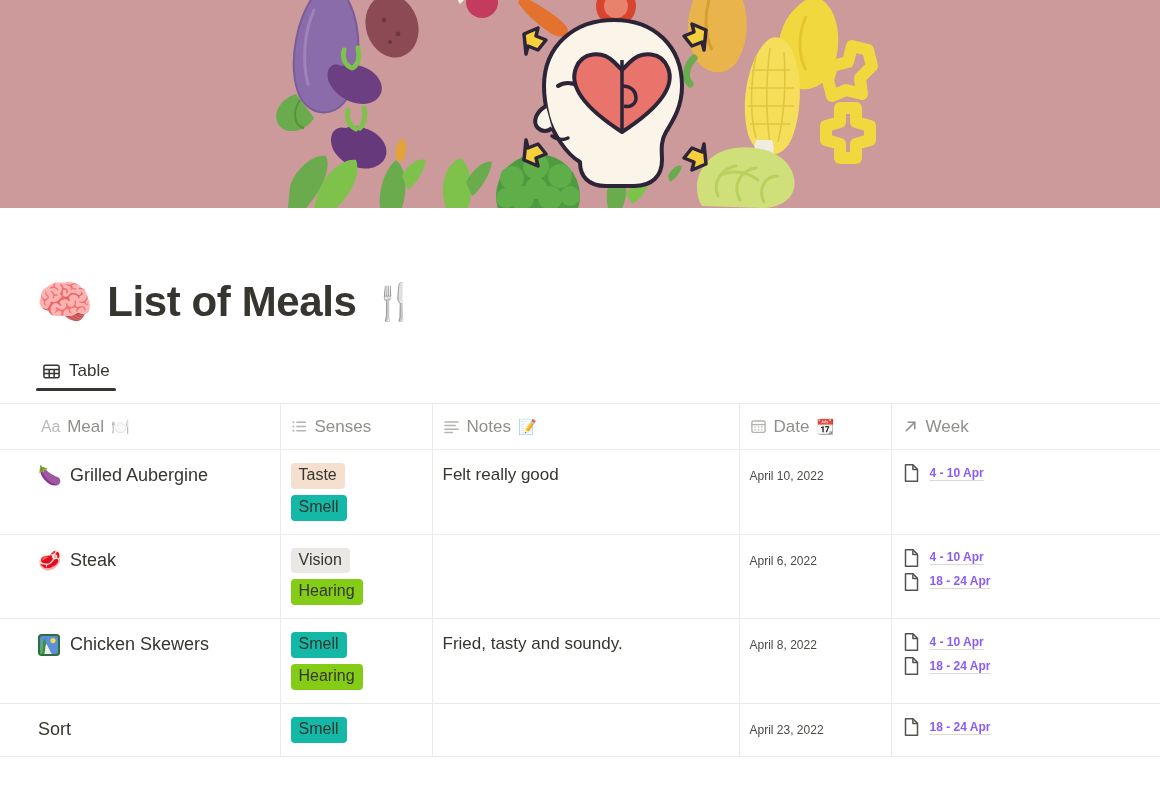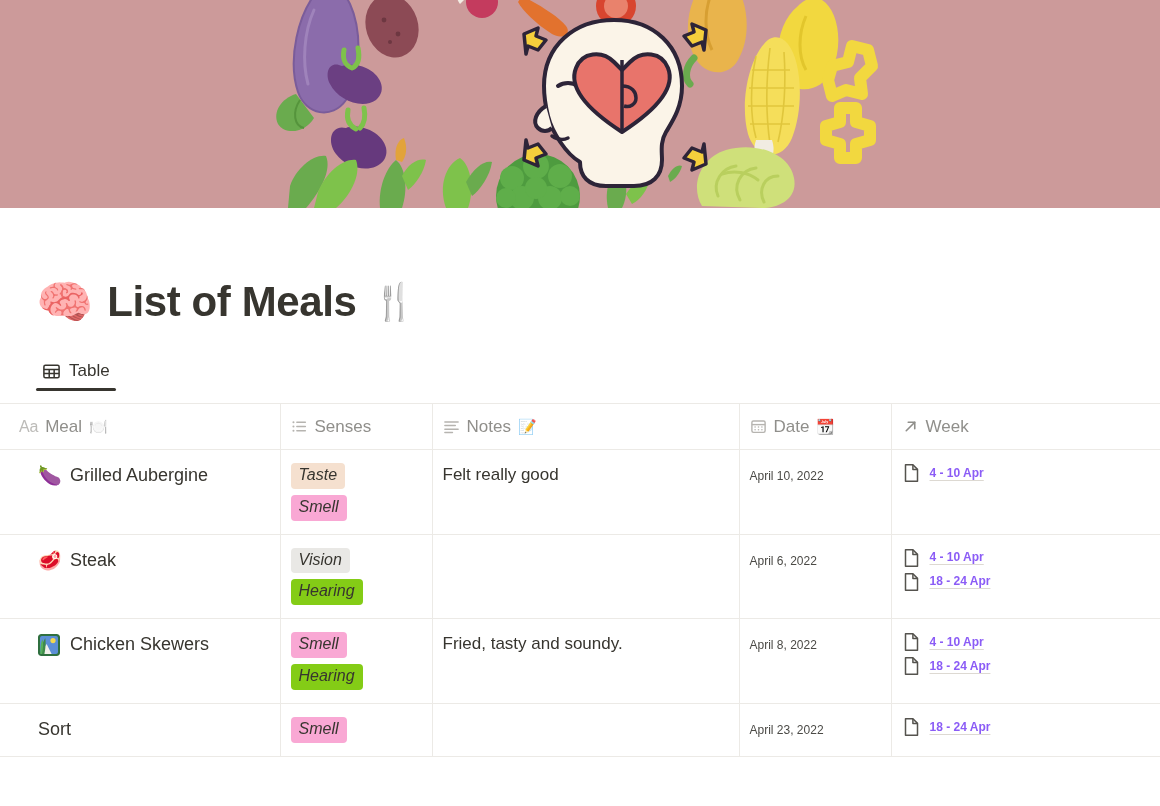--- a/index.html
+++ b/index.html
@@ -152,21 +152,21 @@
     align-items: center;
     gap: 7px;
     height: 45px;
     padding: 0 10px 0 10px;
     font-size: 17px;
     color: #908f8b;
     font-weight: 400;
     white-space: nowrap;
     cursor: pointer;
   }
-  th:first-child .th-inner { padding-left: 19px; }
+  th:first-child .th-inner { padding-left: 19px; margin-left: 22px; }
   .th-aa {
     font-size: 16px;
     color: #bcbbb8;
     font-weight: 400;
     letter-spacing: -0.2px;
   }
   .th-label { color: #908f8b; }
   .th-emoji { font-size: 15px; line-height: 1; }
   .th-icon { display: flex; align-items: center; color: #b6b4b0; }
 
@@ -204,34 +204,33 @@
     text-underline-offset: 3px;
     cursor: pointer;
     white-space: nowrap;
   }
 
   .tags {
     display: flex;
     flex-direction: column;
     align-items: flex-start;
     gap: 6px;
-    font-style: italic;
   }
   .tag {
     display: inline-block;
     padding: 2px 8px 3px 8px;
     border-radius: 4px;
     font-size: 16px;
     line-height: 1.3;
     color: #37352f;
     white-space: nowrap;
     cursor: pointer;
   }
   .tag.taste   { background: #f5e0cf; }
-  .tag.smell   { background: #f9a8d4; }
+  .tag.smell   { background: #14b8a6; }
   .tag.vision  { background: #e9e8e5; }
   .tag.hearing { background: #84cc16; }
 
   .date-txt { color: #4b4a46; font-size: 12px; }
 
   .rel-list { display: flex; flex-direction: column; gap: 4px; }
   .rel {
     display: flex;
     align-items: center;
     gap: 9px;

